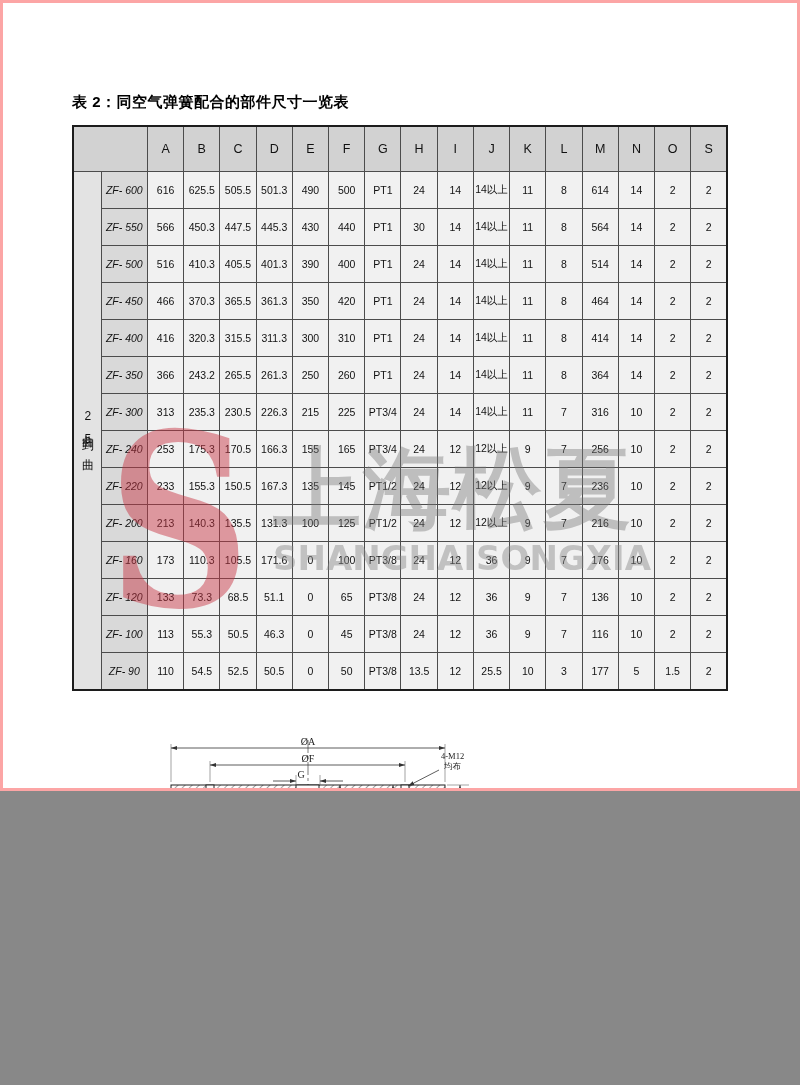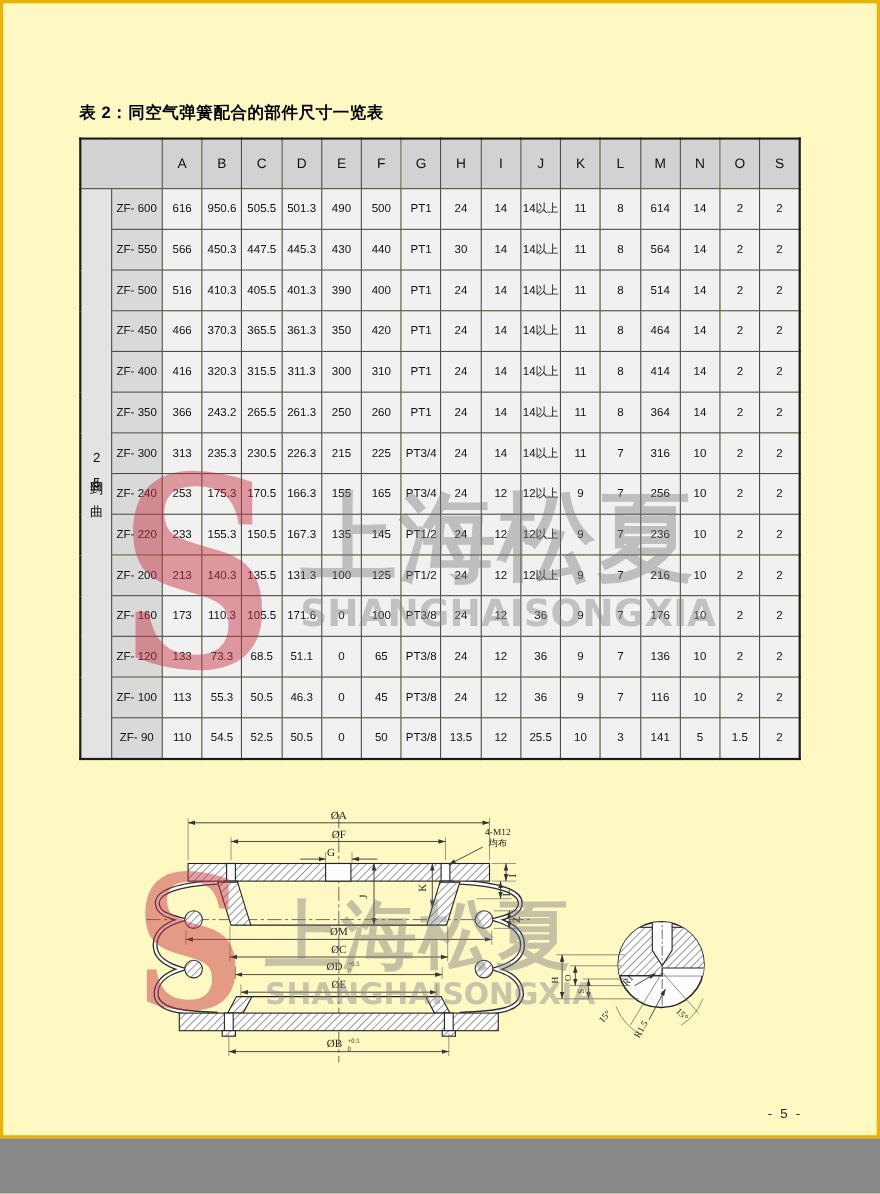--- a/index.html
+++ b/index.html
@@ -1,29 +1,29 @@
 <!DOCTYPE html>
 <html><head>
 <meta charset="utf-8">
 <style>
   html,body{margin:0;padding:0;background:#888;}
-  #page{width:800px;height:1035px;position:relative;background:#fef9c3;
-    border:3px solid #eab308;box-sizing:border-box;overflow:hidden;
+  #page{width:800px;height:791px;position:relative;background:#ffffff;
+    border:3px solid #fca5a5;box-sizing:border-box;overflow:hidden;
     font-family:"Liberation Sans",sans-serif;margin:0 auto;}
   .title{position:absolute;left:69px;top:90px;font-size:15px;font-weight:bold;color:#000;letter-spacing:.5px;}
   .pageno{position:absolute;left:695px;top:1002px;font-size:12px;color:#222;letter-spacing:2px;}
 
   
   .tblwrap{position:absolute;left:69px;top:122px;z-index:1;}
   table.dims{border-collapse:collapse;table-layout:fixed;width:656px;border:2px solid #1c1c1c;}
   table.dims th,table.dims td{border:1px solid #4c4c4c;text-align:center;vertical-align:middle;
     padding:0;font-size:10.5px;color:#111;white-space:nowrap;overflow:hidden;}
   table.dims thead th{height:44px;background:#d2d2d2;font-weight:normal;font-size:12.5px;}
   table.dims tbody td{height:36px;background:#f1f1f1;}
-  table.dims td.model{background:#d9d9d9;}
+  table.dims td.model{background:#d9d9d9;font-style:italic;}
   table.dims td.group{background:#e3e3e3;}
   .vtext{writing-mode:vertical-rl;text-orientation:upright;margin:0 auto;font-size:12px;letter-spacing:3px;line-height:1.1;}
 
   
   .wm{position:absolute;z-index:3;pointer-events:none;}
   .wm .logo{position:absolute;font-family:"DejaVu Serif",serif;font-weight:bold;line-height:.78;
     transform:scaleX(.82);transform-origin:left top;}
   .wm .cn{position:absolute;font-weight:bold;line-height:1;letter-spacing:2px;
     font-family:"DejaVu Sans",sans-serif;}
   .wm .en{position:absolute;font-weight:bold;line-height:1;font-family:"DejaVu Sans",sans-serif;letter-spacing:0;}
@@ -82,21 +82,21 @@
           <th>S</th>
         </tr>
       </thead>
       <tbody>
           <tr>
             <td class="group" rowspan="14">
               <div class="vtext">2曲到5曲</div>
             </td>
             <td class="model">ZF- 600</td>
             <td>616</td>
-            <td>950.6</td>
+            <td>625.5</td>
             <td>505.5</td>
             <td>501.3</td>
             <td>490</td>
             <td>500</td>
             <td>PT1</td>
             <td>24</td>
             <td>14</td>
             <td>14以上</td>
             <td>11</td>
             <td>8</td>
@@ -340,21 +340,21 @@
             <td>52.5</td>
             <td>50.5</td>
             <td>0</td>
             <td>50</td>
             <td>PT3/8</td>
             <td>13.5</td>
             <td>12</td>
             <td>25.5</td>
             <td>10</td>
             <td>3</td>
-            <td>141</td>
+            <td>177</td>
             <td>5</td>
             <td>1.5</td>
             <td>2</td>
           </tr>
         </tbody>
     </table>
   </div>
 
   <div class="wm" style="left:105px;top:420px;width:610px;height:215px;">
     <div class="logo" style="left:0;top:6px;font-size:240px;color:rgba(198,52,66,.48);">S</div>

